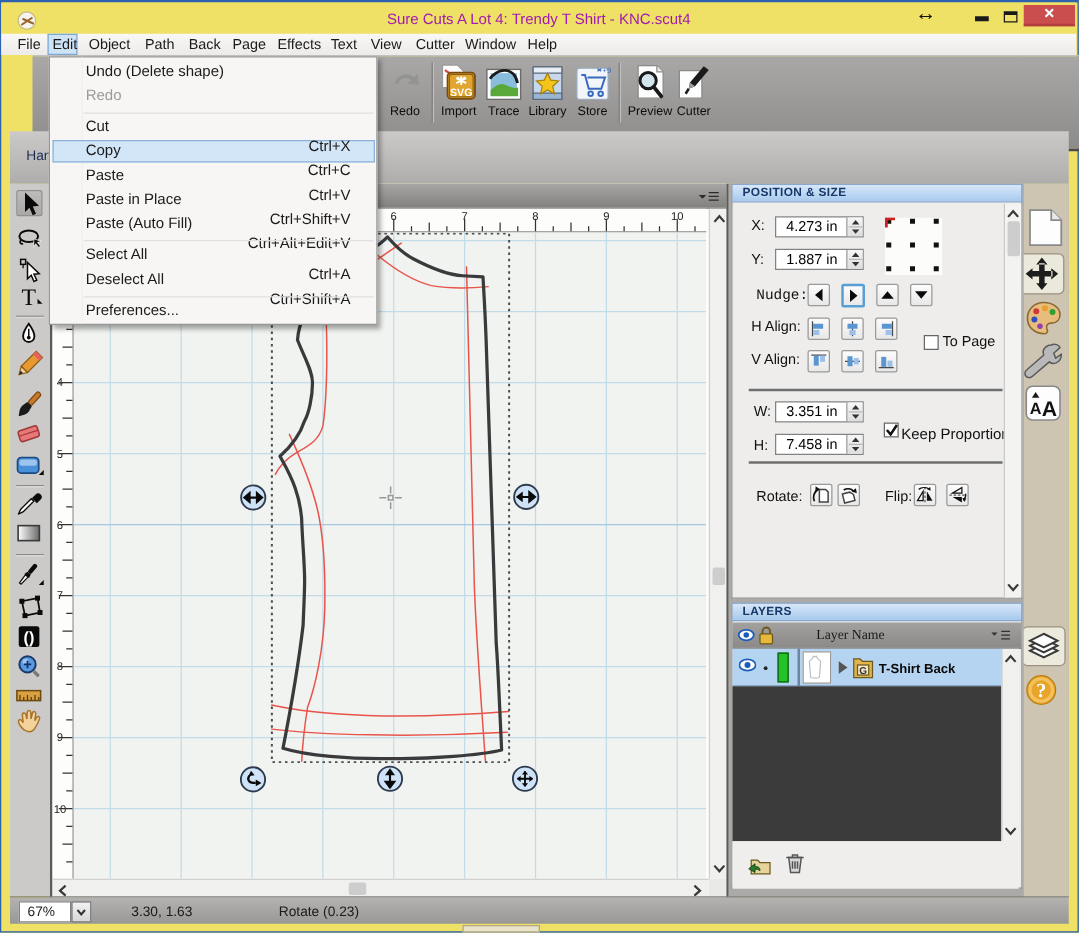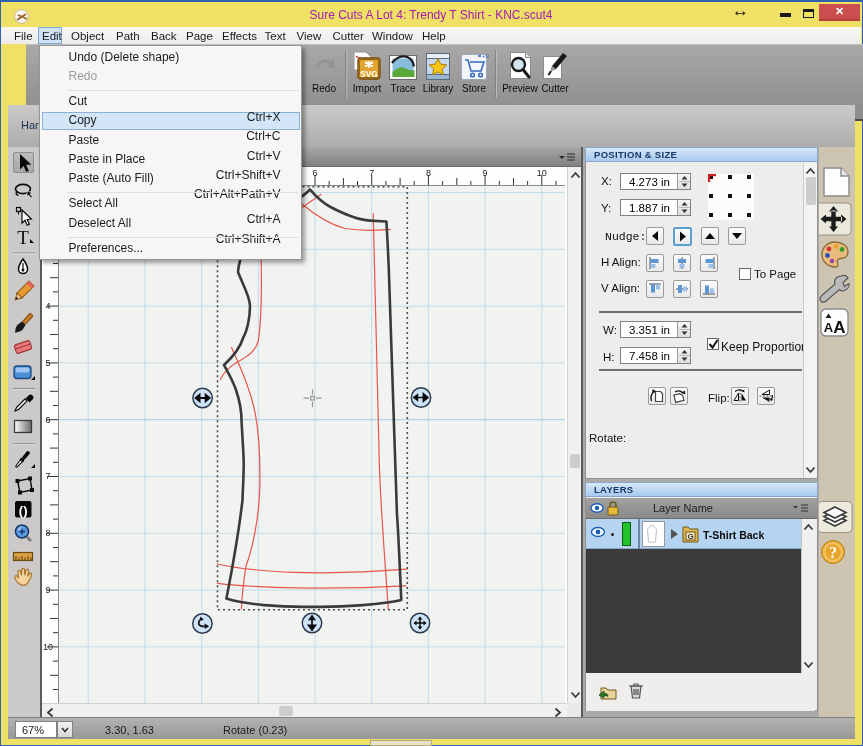--- a/index.html
+++ b/index.html
@@ -564,21 +564,21 @@
       <div class="lbl" style="left:135px;top:191.5px;font-size:12px;">Keep Proportions</div>
       <div class="lbl" style="left:17px;top:203px;">H:</div>
       <div class="fld" style="left:34px;top:199px;">7.458 in<span style="position:absolute;right:0;top:0;width:13px;height:15px;background:linear-gradient(#f6f6f6,#dedede);border-left:1px solid #9a9a9a;">
             <svg width="13" height="15">
               <path d="M6.5,2 l3,3.5 h-6 z" fill="#333"></path>
               <path d="M6.5,13 l3,-3.5 h-6 z" fill="#333"></path>
               <line x1="1" y1="7.5" x2="12" y2="7.5" stroke="#b8b8b8"></line>
             </svg>
           </span></div>
       <div class="sepline" style="top:221px;"></div>
-      <div class="lbl" style="left:3px;top:244px;margin-top:40px;">Rotate:</div>
+      <div class="lbl" style="left:19px;top:244px;">Rotate:</div>
       <div class="btn" style="left:62px;top:239px;">
           <svg width="16" height="16">
             <path d="M6.5,3.5 h5 l2,2 v8 h-7 z" fill="#fff" stroke="#444" stroke-width="1.2"></path>
             <path d="M2.5,13 a7.5,7.5 0 0 1 3,-9.5" fill="none" stroke="#111" stroke-width="1.4"></path>
             <path d="M3.5,1 l3.5,2.3 l-3.8,2.2 z" fill="#111"></path>
           </svg>
         </div>
       <div class="btn" style="left:84px;top:239px;">
           <svg width="16" height="16">
             <g transform="rotate(-14 8 9)">
@@ -612,21 +612,21 @@
             <path d="M1.5,6.5 L5.5,2 L9.5,6.5" fill="none" stroke="#3a3a3a" stroke-width="1.8"></path>
           </svg>
         <svg class="abs" style="left:1px;top:303px;" width="11" height="8">
             <path d="M1.5,1.5 L5.5,6 L9.5,1.5" fill="none" stroke="#3a3a3a" stroke-width="1.8"></path>
           </svg>
         <div class="thumb" style="left:1.5px;top:14px;width:10px;height:28px;"></div>
       </div>
     </div>
     <div id="laypanel">
       <div class="panel-h" style="top:-1px;left:-1px;">LAYERS</div>
-      <div class="abs" style="left:0;top:15px;width:231px;height:21px;background:linear-gradient(#a2a1a0,#8b8a89);border-bottom:1px solid #6a6a6a;">
+      <div class="abs" style="left:0;top:15px;width:231px;height:21px;background:linear-gradient(#a2a1a0,#8b8a89);border-bottom:1px solid #6a6a6a;font-family:Liberation Serif, serif;">
         <svg class="abs" style="left:4px;top:3px;" width="32" height="15">
           <ellipse cx="7" cy="7" rx="6" ry="4.2" fill="#fff" stroke="#1a5eb8" stroke-width="1.4"></ellipse>
           <circle cx="7" cy="7" r="2.2" fill="#1a5eb8"></circle>
           <g transform="translate(16,0)">
               <rect x="2" y="6" width="10" height="8" rx="1" fill="#e8b83a" stroke="#6a5a1a"></rect>
               <path d="M4,6 v-2 a3,3 0 0 1 6,0 v2" fill="none" stroke="#6a5a1a" stroke-width="1.5"></path>
             </g>
         </svg>
         <div class="abs" style="left:67px;top:4px;font-size:11px;color:#1a1a1a;">Layer Name</div>
         <svg class="abs" style="left:207px;top:6px;" width="16" height="10">
@@ -694,20 +694,20 @@
   <div id="editmenu">
     <div class="gutter"></div>
     <div id="hilite"></div>
     <div class="item" style="top:1.5px;">Undo (Delete shape)</div>
     <div class="item" style="top:20.7px;color:#9b9b9b;">Redo</div>
     <div class="msep" style="top:44px;"></div>
     <div class="item" style="top:46.1px;">Cut<span class="sc">Ctrl+X</span></div>
     <div class="item" style="top:84.5px;">Paste<span class="sc">Ctrl+V</span></div>
     <div class="item" style="top:65.3px;">Copy<span class="sc">Ctrl+C</span></div>
     <div class="item" style="top:103.7px;">Paste in Place<span class="sc">Ctrl+Shift+V</span></div>
-    <div class="item" style="top:122.9px;">Paste (Auto Fill)<span class="sc">Ctrl+Alt+Path+V</span></div>
+    <div class="item" style="top:122.9px;">Paste (Auto Fill)<span class="sc">Ctrl+Alt+Edit+V</span></div>
     <div class="msep" style="top:146px;"></div>
     <div class="item" style="top:148.3px;">Select All<span class="sc">Ctrl+A</span></div>
     <div class="item" style="top:167.5px;">Deselect All<span class="sc">Ctrl+Shift+A</span></div>
     <div class="msep" style="top:191px;"></div>
     <div class="item" style="top:192.9px;">Preferences...</div>
   </div>
 </div>
 
 </body></html>

